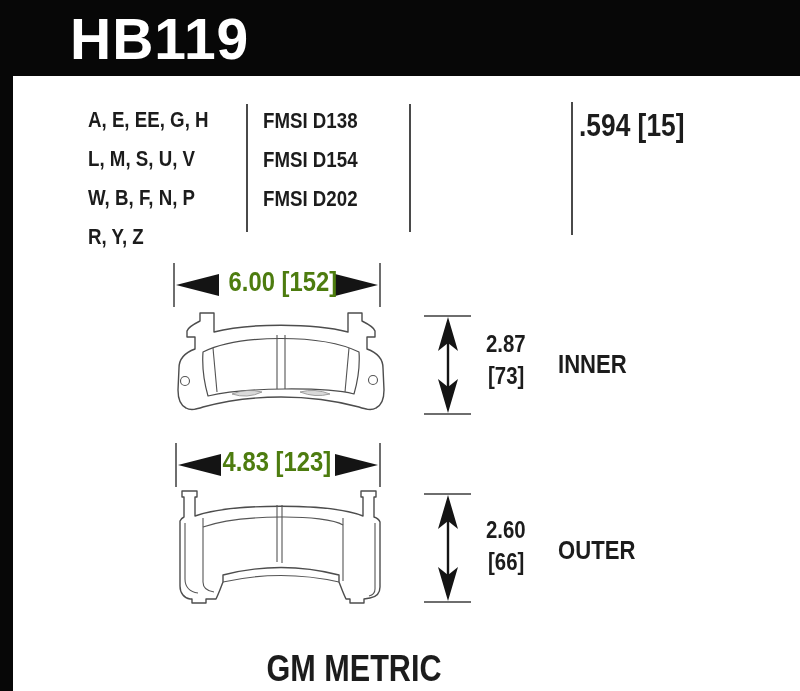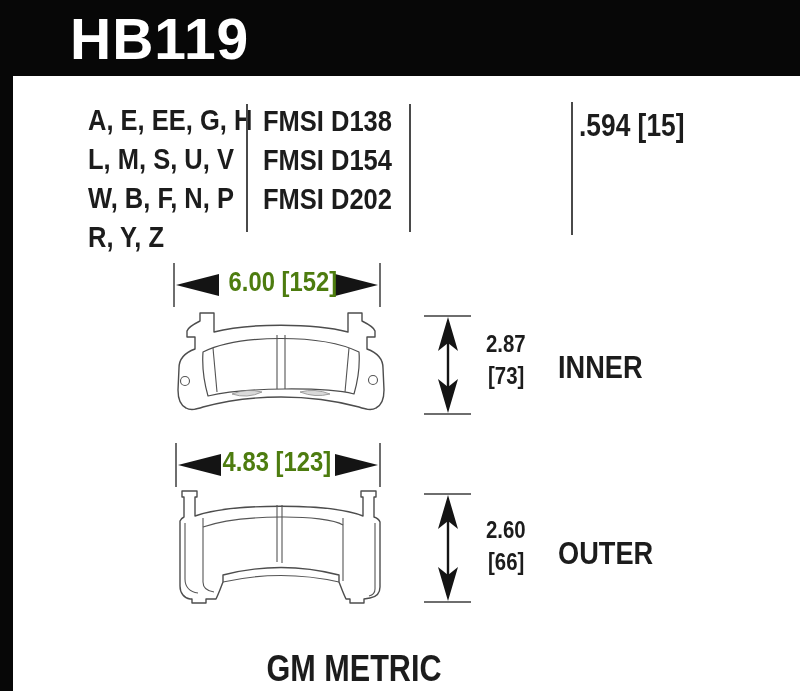--- a/index.html
+++ b/index.html
@@ -15,34 +15,34 @@
   }
   .abs{position:absolute;}
   .part-number{
     position:absolute;left:38px;top:6px;
     color:#ffffff;font-size:57px;font-weight:bold;letter-spacing:1px;
     line-height:66px;white-space:nowrap;margin-left:32px;
   }
   .cond{display:inline-block;transform:scaleX(0.85);transform-origin:0 50%;white-space:nowrap;}
   .cond-c{display:inline-block;transform:scaleX(0.85);transform-origin:50% 50%;white-space:nowrap;}
   .spec-col{
-    position:absolute;color:#1c1c1c;font-weight:bold;font-size:30px;line-height:39px;
+    position:absolute;color:#1c1c1c;font-weight:bold;font-size:22px;line-height:39px;
   }
   .vdivider{position:absolute;width:2px;background:#4a4a4a;}
   .thickness{
     position:absolute;left:579px;top:108px;color:#1c1c1c;font-weight:bold;font-size:31px;white-space:nowrap;text-align:center;
   }
   .dim-text{
     position:absolute;color:#4d7c0f;font-weight:bold;font-size:28px;text-align:center;white-space:nowrap;
   }
   .dim-small{
     position:absolute;color:#1c1c1c;font-weight:bold;font-size:24px;white-space:nowrap;
   }
   .side-label{
-    position:absolute;color:#1c1c1c;font-weight:bold;font-size:32px;white-space:nowrap;
+    position:absolute;color:#1c1c1c;font-weight:bold;font-size:26px;white-space:nowrap;
   }
   .footer-label{
     position:absolute;left:0;top:648px;width:708px;text-align:center;
     color:#1c1c1c;font-weight:bold;font-size:36px;
   }
   svg{display:block;}
   .plate{fill:#ffffff;stroke:#4d4d4d;stroke-width:1.4;stroke-linejoin:round;}
   .padline{fill:#ffffff;stroke:#4d4d4d;stroke-width:1.2;stroke-linejoin:round;}
   .detail{fill:none;stroke:#555555;stroke-width:1.1;}
   .scallop{fill:#d9d9d9;stroke:#8a8a8a;stroke-width:0.8;}

